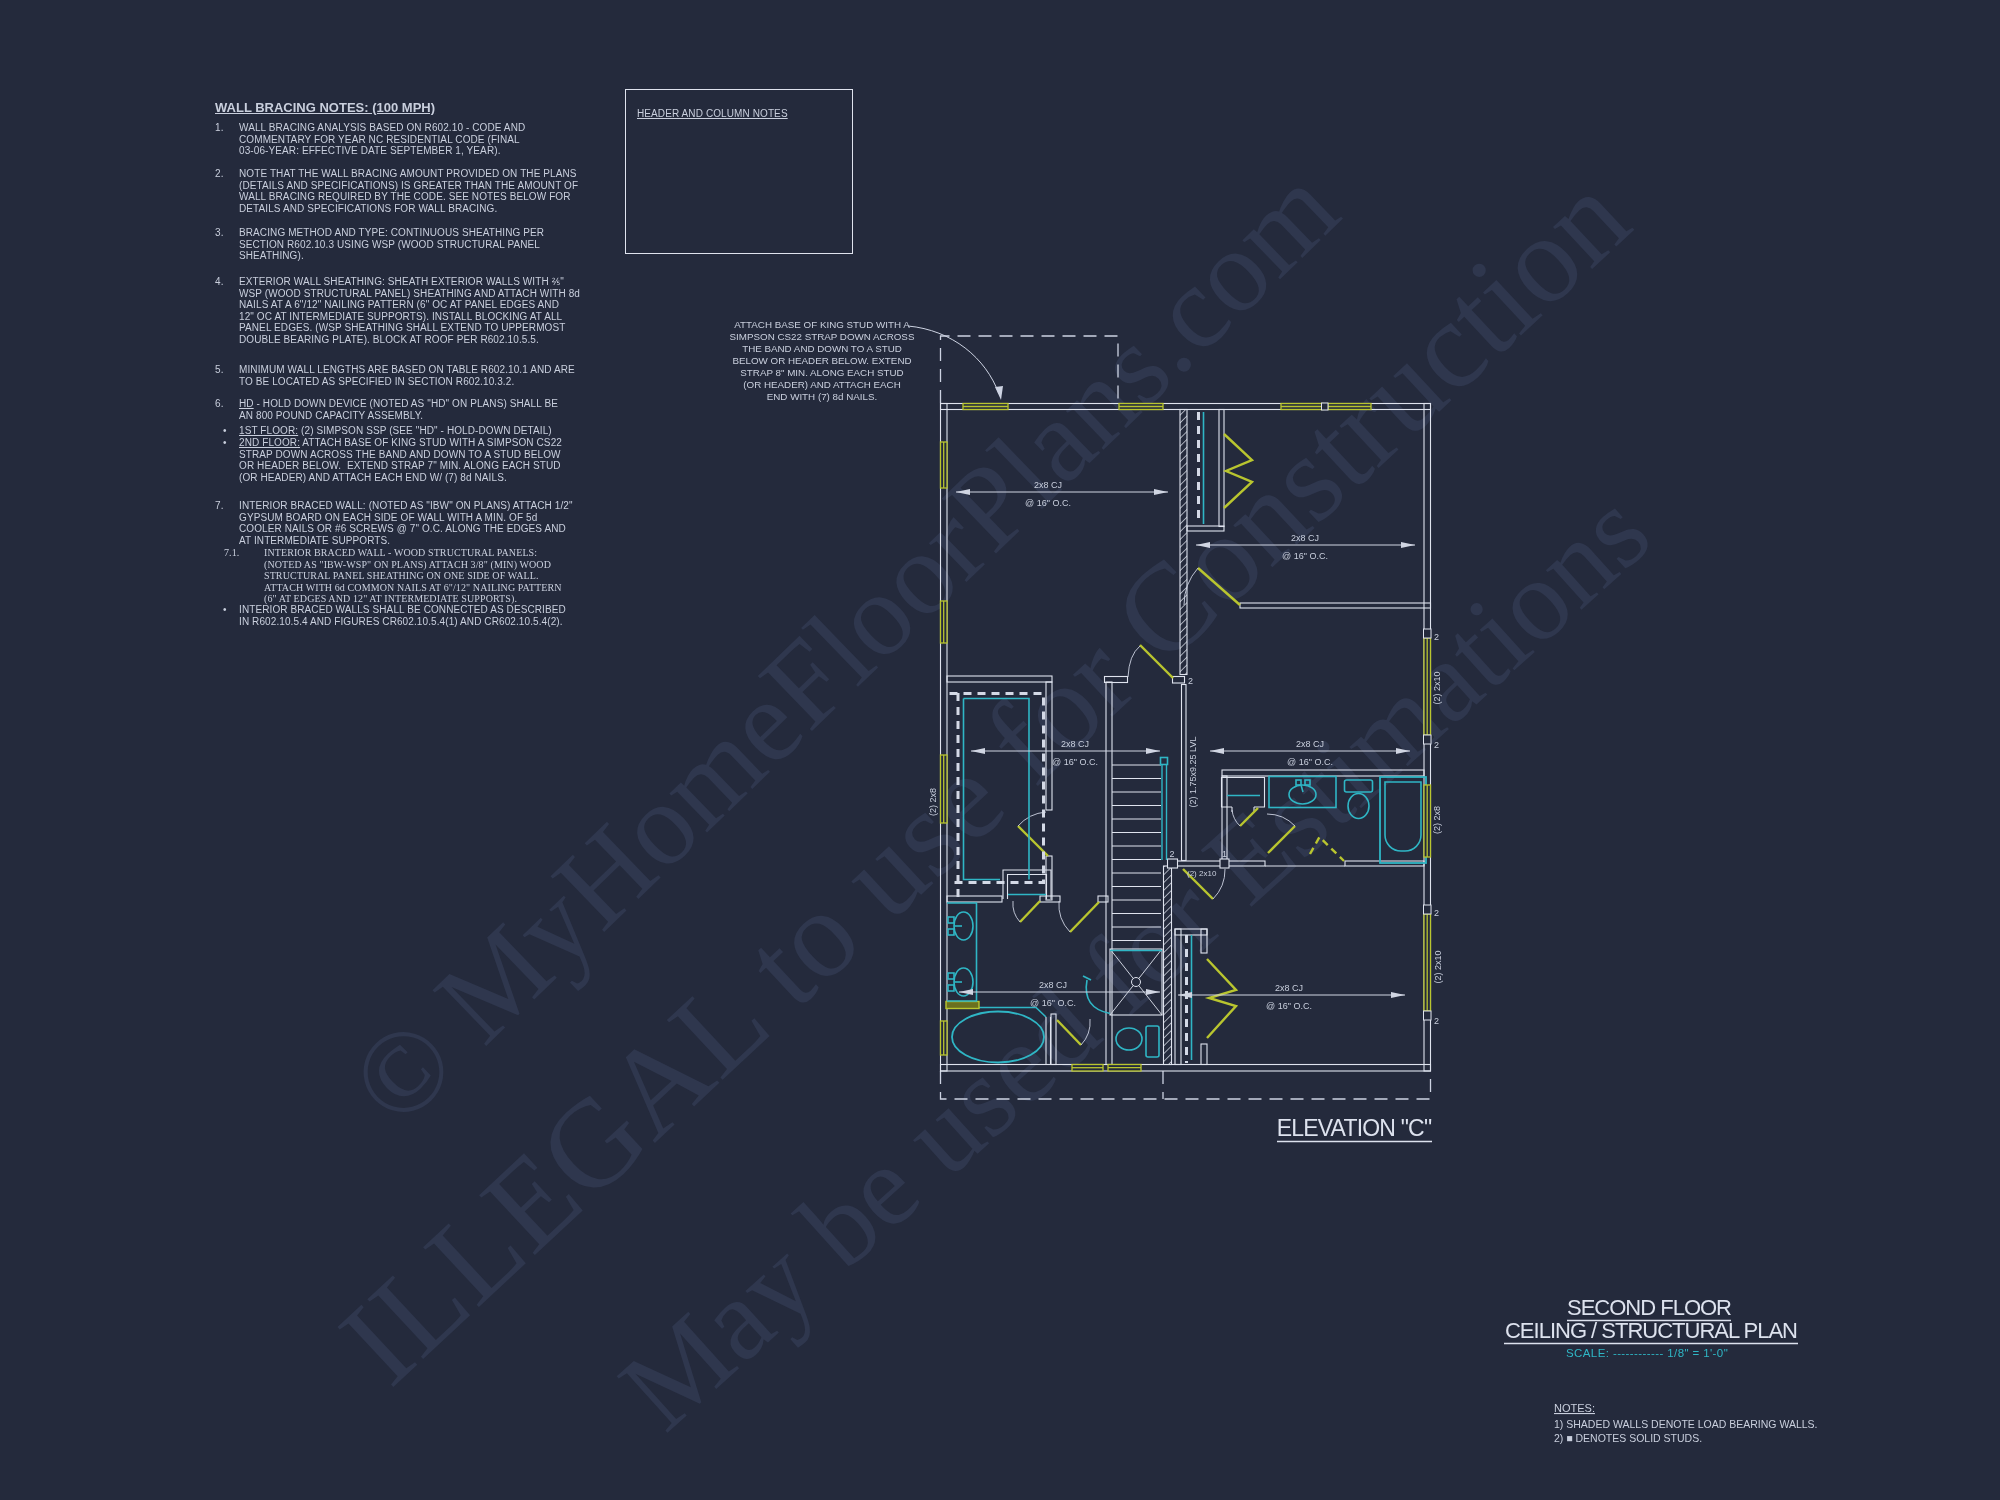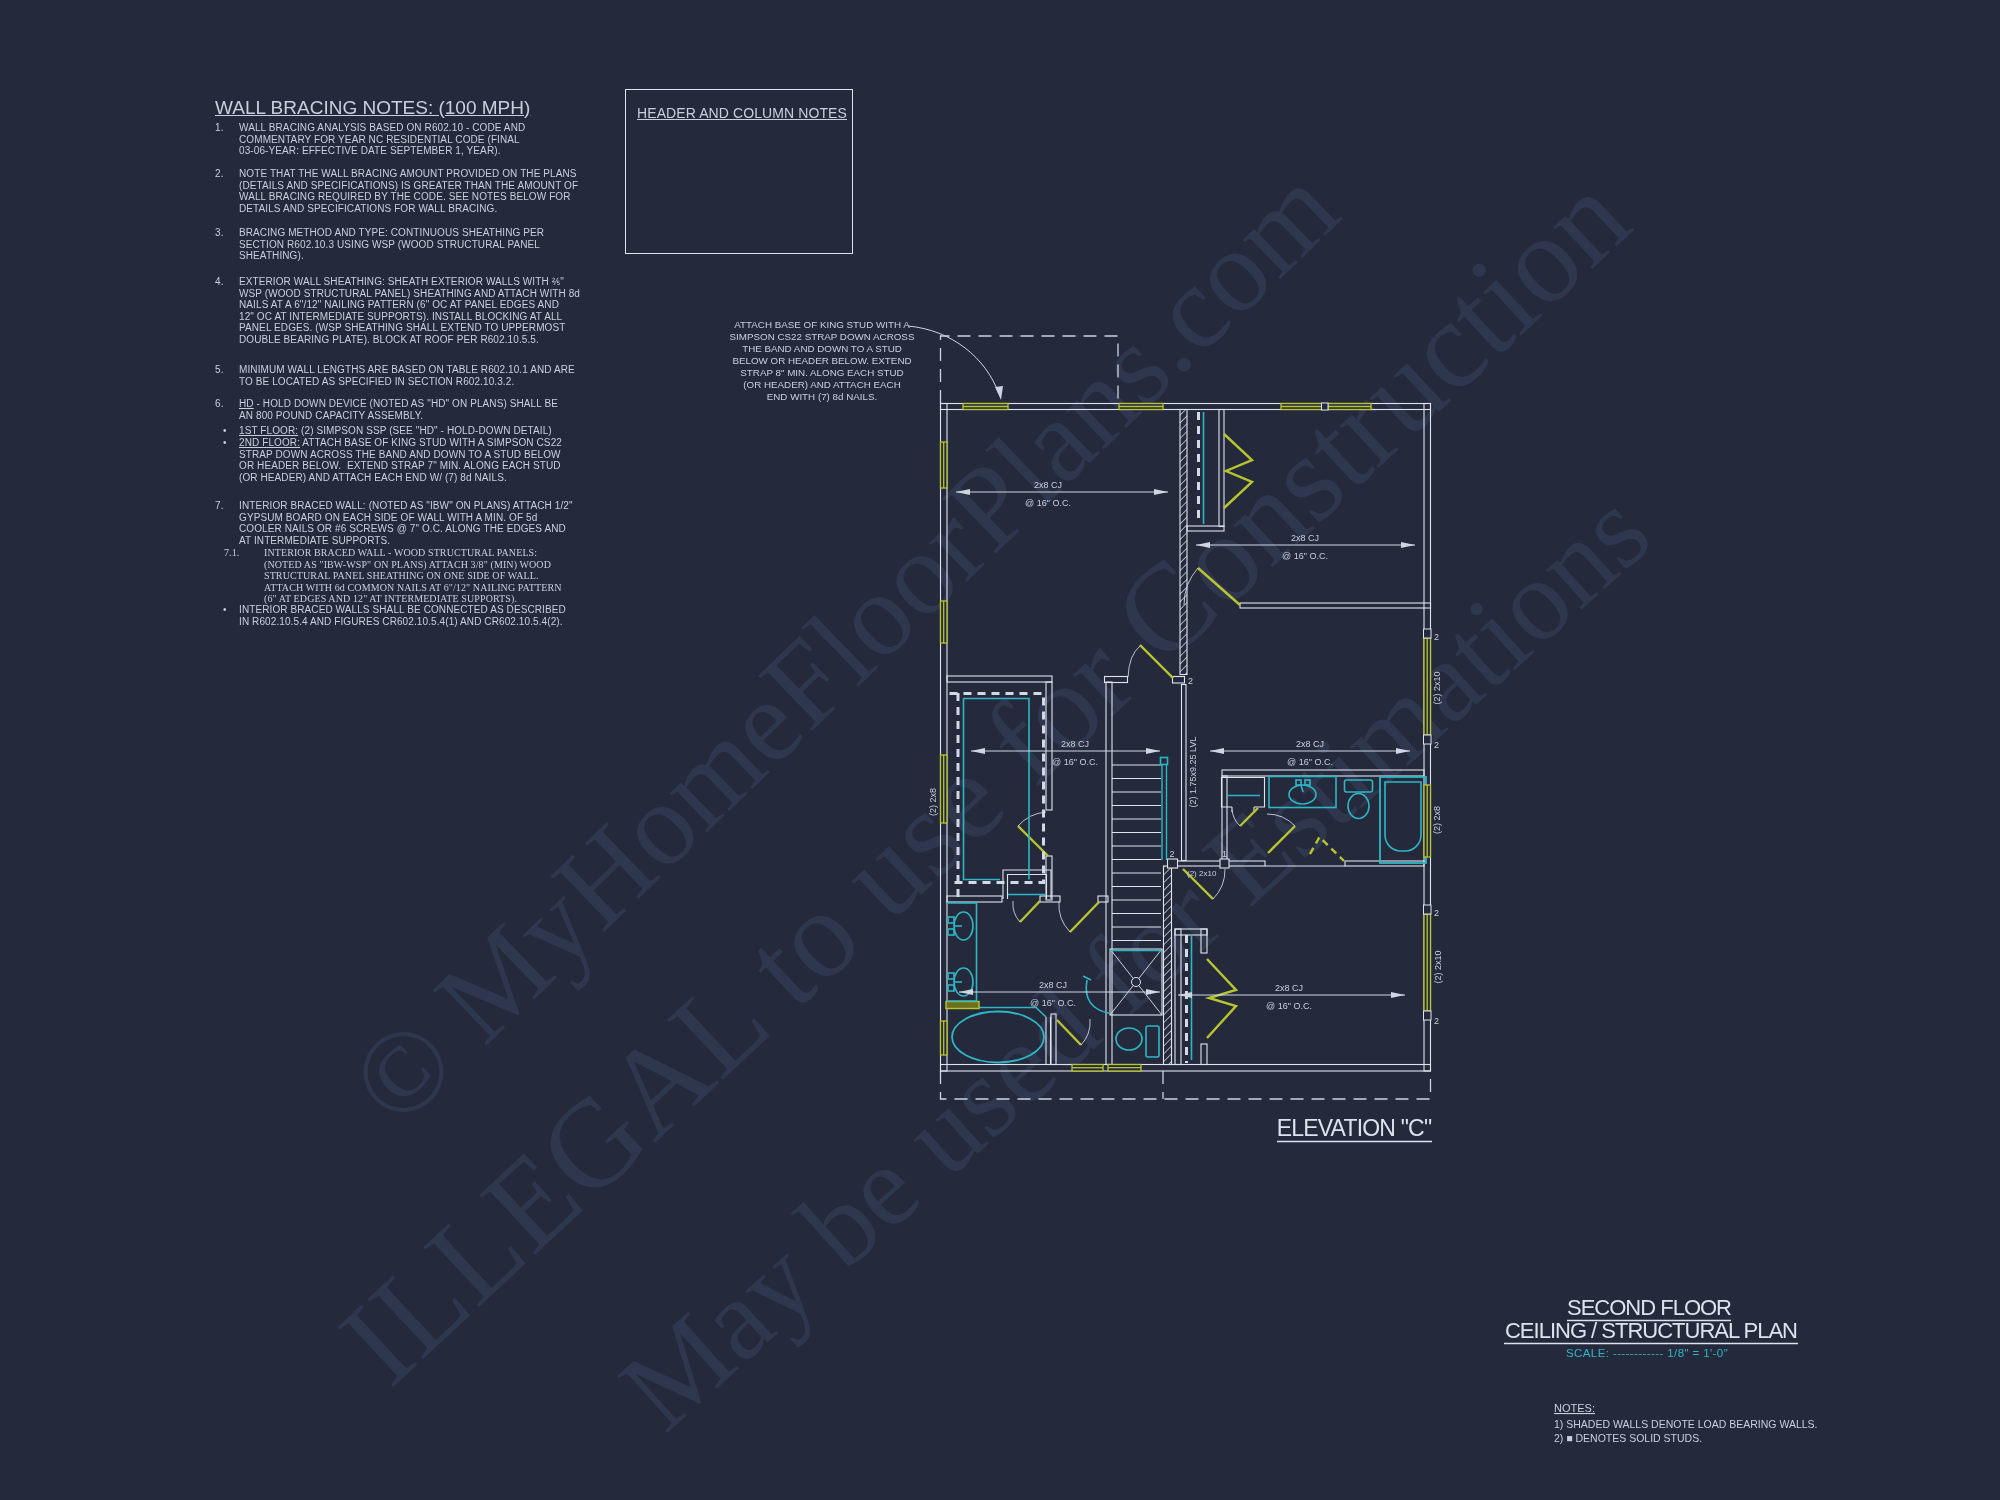--- a/index.html
+++ b/index.html
@@ -409,21 +409,21 @@
 </g>
 
 <g font-family="Liberation Sans,sans-serif" fill="#c9cfdd" font-size="10.5">
 <text x="1554" y="1412" font-size="11" text-decoration="underline">NOTES:</text>
 <text x="1554" y="1428">1) SHADED WALLS DENOTE LOAD BEARING WALLS.</text>
 <text x="1554" y="1442">2) ■ DENOTES SOLID STUDS.</text>
 </g>
 </svg>
 
 <div class="note" style="left:215px;top:90px;">
-<div style="font-size:19px;letter-spacing:0px;" class="u">WALL BRACING NOTES: (100 MPH)</div>
+<div style="font-size:13px;letter-spacing:0px;font-weight:bold;" class="u">WALL BRACING NOTES: (100 MPH)</div>
 </div>
 
 <div class="note nrow" style="left:215px;top:122px;"><span class="nnum">1.</span>WALL BRACING ANALYSIS BASED ON R602.10 - CODE AND
 COMMENTARY FOR YEAR NC RESIDENTIAL CODE (FINAL
 03-06-YEAR: EFFECTIVE DATE SEPTEMBER 1, YEAR).</div>
 
 <div class="note nrow" style="left:215px;top:168px;"><span class="nnum">2.</span>NOTE THAT THE WALL BRACING AMOUNT PROVIDED ON THE PLANS
 (DETAILS AND SPECIFICATIONS) IS GREATER THAN THE AMOUNT OF
 WALL BRACING REQUIRED BY THE CODE. SEE NOTES BELOW FOR
 DETAILS AND SPECIFICATIONS FOR WALL BRACING.</div>
@@ -457,16 +457,16 @@
 <div class="note nrow" style="left:224px;top:547px;padding-left:40px;font-family:Liberation Serif, serif;"><span class="nnum">7.1.</span>INTERIOR BRACED WALL - WOOD STRUCTURAL PANELS:
 (NOTED AS "IBW-WSP" ON PLANS) ATTACH 3/8" (MIN) WOOD
 STRUCTURAL PANEL SHEATHING ON ONE SIDE OF WALL.
 ATTACH WITH 6d COMMON NAILS AT 6"/12" NAILING PATTERN
 (6" AT EDGES AND 12" AT INTERMEDIATE SUPPORTS).</div>
 <div class="note nrow" style="left:215px;top:604px;"><span class="nnum" style="left:8px;">•</span>INTERIOR BRACED WALLS SHALL BE CONNECTED AS DESCRIBED
 IN R602.10.5.4 AND FIGURES CR602.10.5.4(1) AND CR602.10.5.4(2).</div>
 
 <div class="note" style="left:625px;top:89px;width:226px;height:163px;border:1.4px solid #dfe3ee;"></div>
 <div class="note" style="left:637px;top:96px;">
-<div style="font-size:14px;" class="u">HEADER AND COLUMN NOTES</div>
+<div style="font-size:10px;" class="u">HEADER AND COLUMN NOTES</div>
 </div>
 
 </div>
 
 </body></html>

